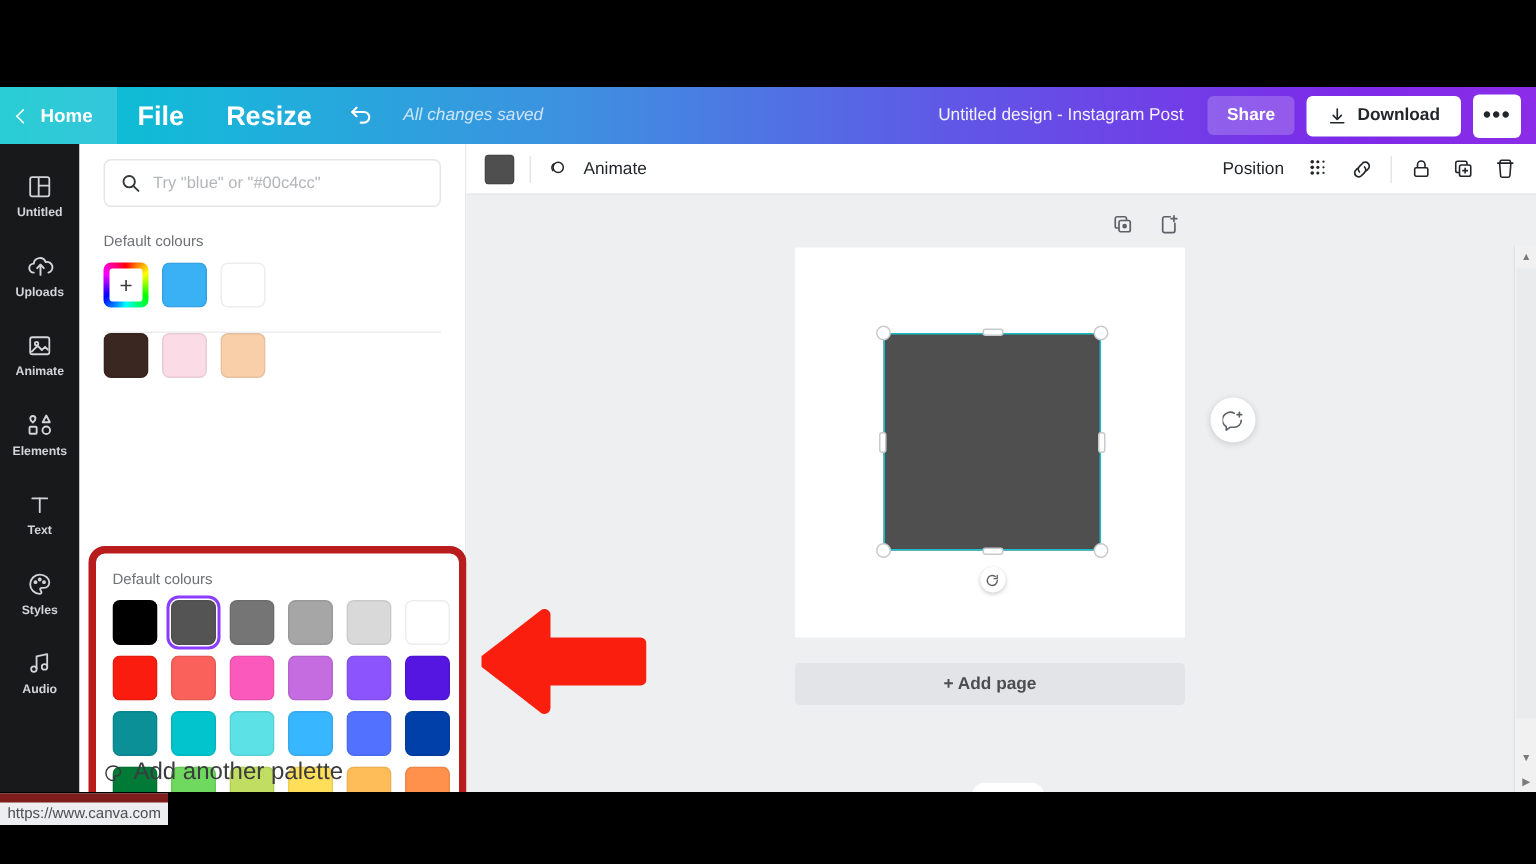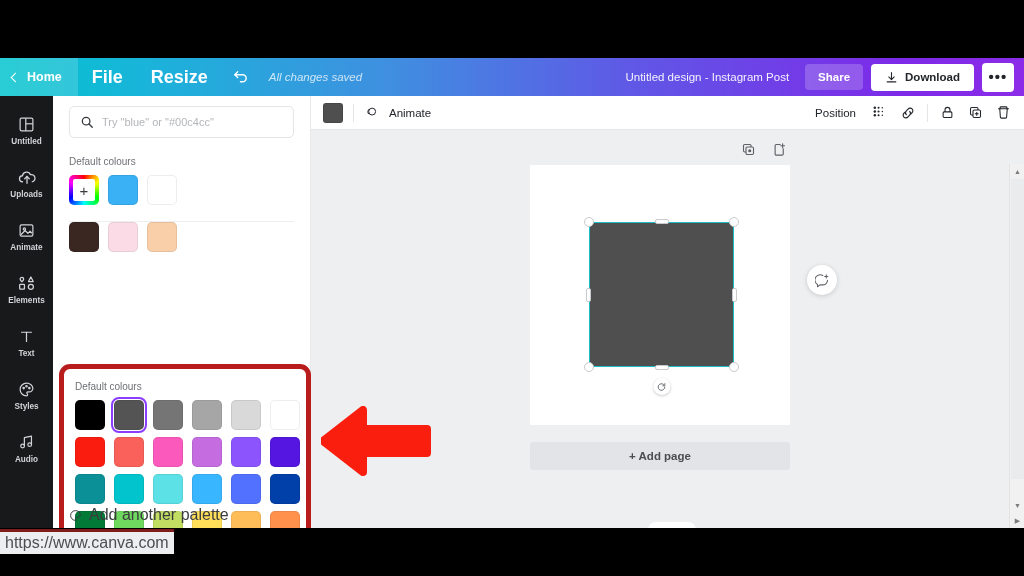--- a/index.html
+++ b/index.html
@@ -216,22 +216,22 @@
   }
 
   
   .arrow {
     position: absolute; left: 321px; top: 348px; width: 110px; height: 70px;
     pointer-events: none;
   }
   
   .status-url {
     position: absolute; left: 0; top: 529px;
-    background: #eceef0; color: #4c4e52; font-size: 16px;
-    padding: 2px 5px; border-top: 3px solid #7f1d1d;
+    background: #eceef0; color: #4c4e52; font-size: 10px;
+    padding: 2px 5px; border-top: 6px solid #7f1d1d;
   }
 </style>
 </head>
 <body>
 
 <div id="app">
 
   <div class="header">
     <div class="home-btn">
       <span class="chev-left"></span>

